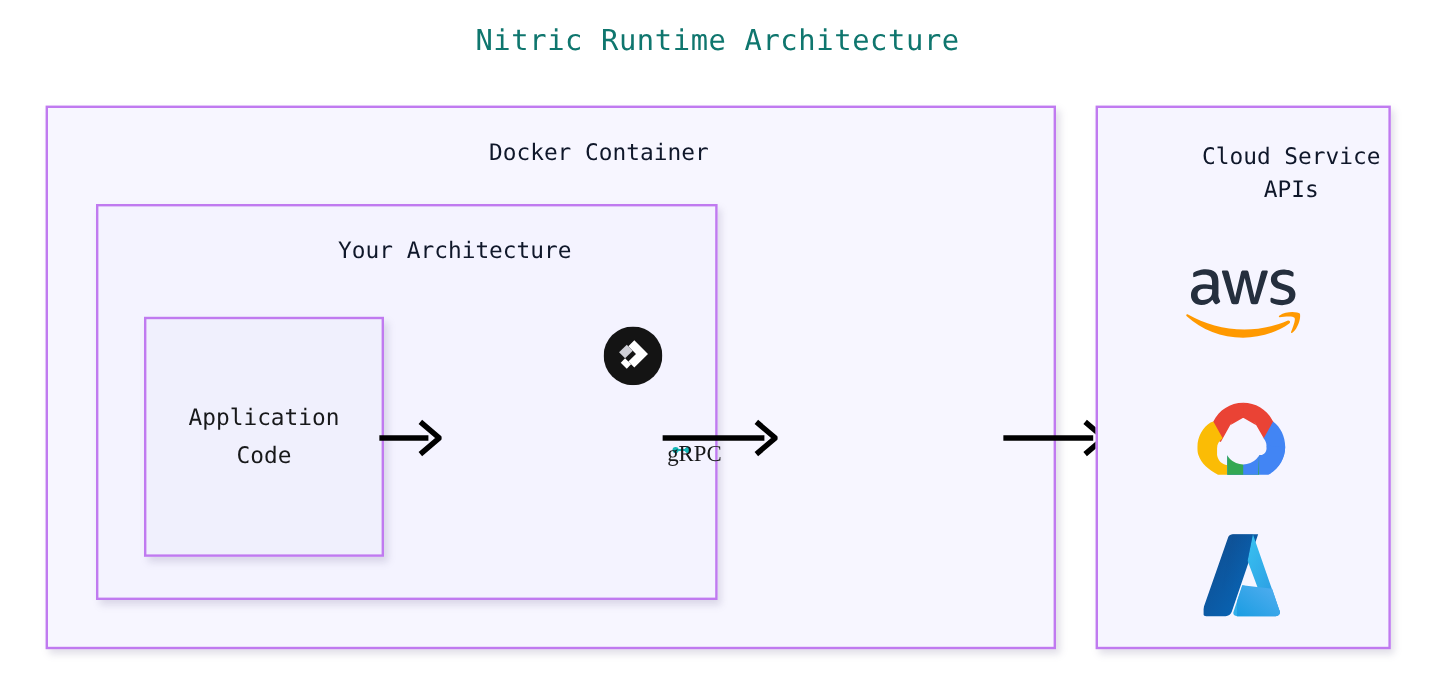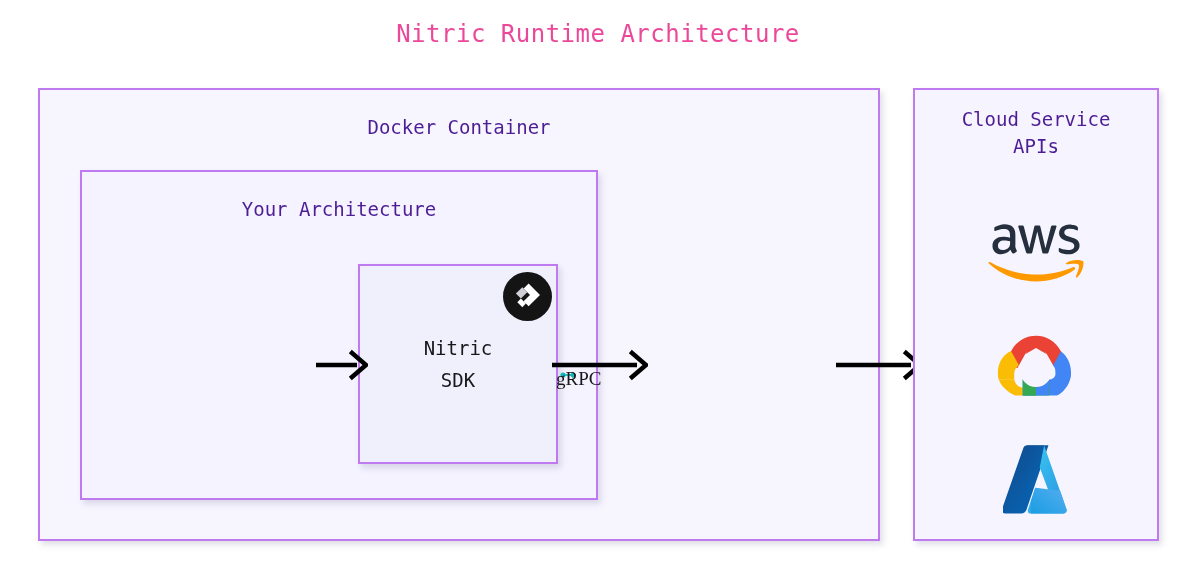--- a/index.html
+++ b/index.html
@@ -23,41 +23,42 @@
 
   
   .diagram-title {
     position: absolute;
     left: 0;
     top: 20px;
     width: 1196px;
     text-align: center;
     font-size: 24px;
     letter-spacing: 0.5px;
-    color: #ec4899;
+    color: #0f766e;
     font-family: "DejaVu Sans Mono", "Liberation Mono", monospace;
   }
 
   
   .box {
     position: absolute;
     box-sizing: border-box;
     background: #f4f4fe;
     border: 2.5px solid #c07af0;
     box-shadow: 3px 4px 6px rgba(120, 110, 150, 0.22);
   }
   .box-label {
     position: absolute;
     left: 0;
     width: 100%;
     text-align: center;
     font-size: 19px;
     line-height: 27px;
-    color: #4c1d95;
+    color: #0f172a;
     white-space: pre-line;
+    padding-left: 40px;
   }
 
   
   #docker-container {
     left: 38px;
     top: 88px;
     width: 842px;
     height: 453px;
     background: #f7f6ff;
   }
@@ -114,21 +115,21 @@
 
   
   #cloud-panel {
     left: 913px;
     top: 88px;
     width: 246px;
     height: 453px;
     background: #f6f5ff;
   }
   #cloud-panel > .box-label {
-    top: 16px;
+    top: 28px;
   }
   .cloud-logos {
     position: absolute;
     left: 0;
     top: 106px;
     width: 100%;
     height: 340px;
     display: flex;
     flex-direction: column;
     align-items: center;
@@ -182,25 +183,25 @@
   <div class="diagram-title">Nitric Runtime Architecture</div>
 
   <div class="box" id="docker-container">
     <div class="box-label">Docker Container</div>
   </div>
 
   <div class="box" id="your-application">
     <div class="box-label">Your Architecture</div>
   </div>
 
-
-  <div class="box" id="nitric-sdk">
-    <div class="leaf-label">Nitric
-SDK</div>
-  </div>
+  <div class="box" id="application-code">
+    <div class="leaf-label">Application
+Code</div>
+  </div>
+
 
   <div id="nitric-badge">
     <svg width="49" height="49" viewBox="0 0 49 49">
       <circle cx="24.5" cy="24.5" r="24.5" fill="#141414"></circle>
       <path d="M25.6 11.5 L37.0 22.9 L25.6 34.3 L20.6 29.3 L27.0 22.9 L20.6 16.5 Z" fill="#ffffff"></path>
       <path d="M19.3 15.2 L24.3 20.2 L17.9 26.6 L12.9 21.6 Z" fill="#cfcfd6"></path>
       <path d="M17.9 26.6 L22.9 31.6 L19.3 35.2 L14.3 30.2 Z" fill="#ffffff"></path>
     </svg>
   </div>
 

